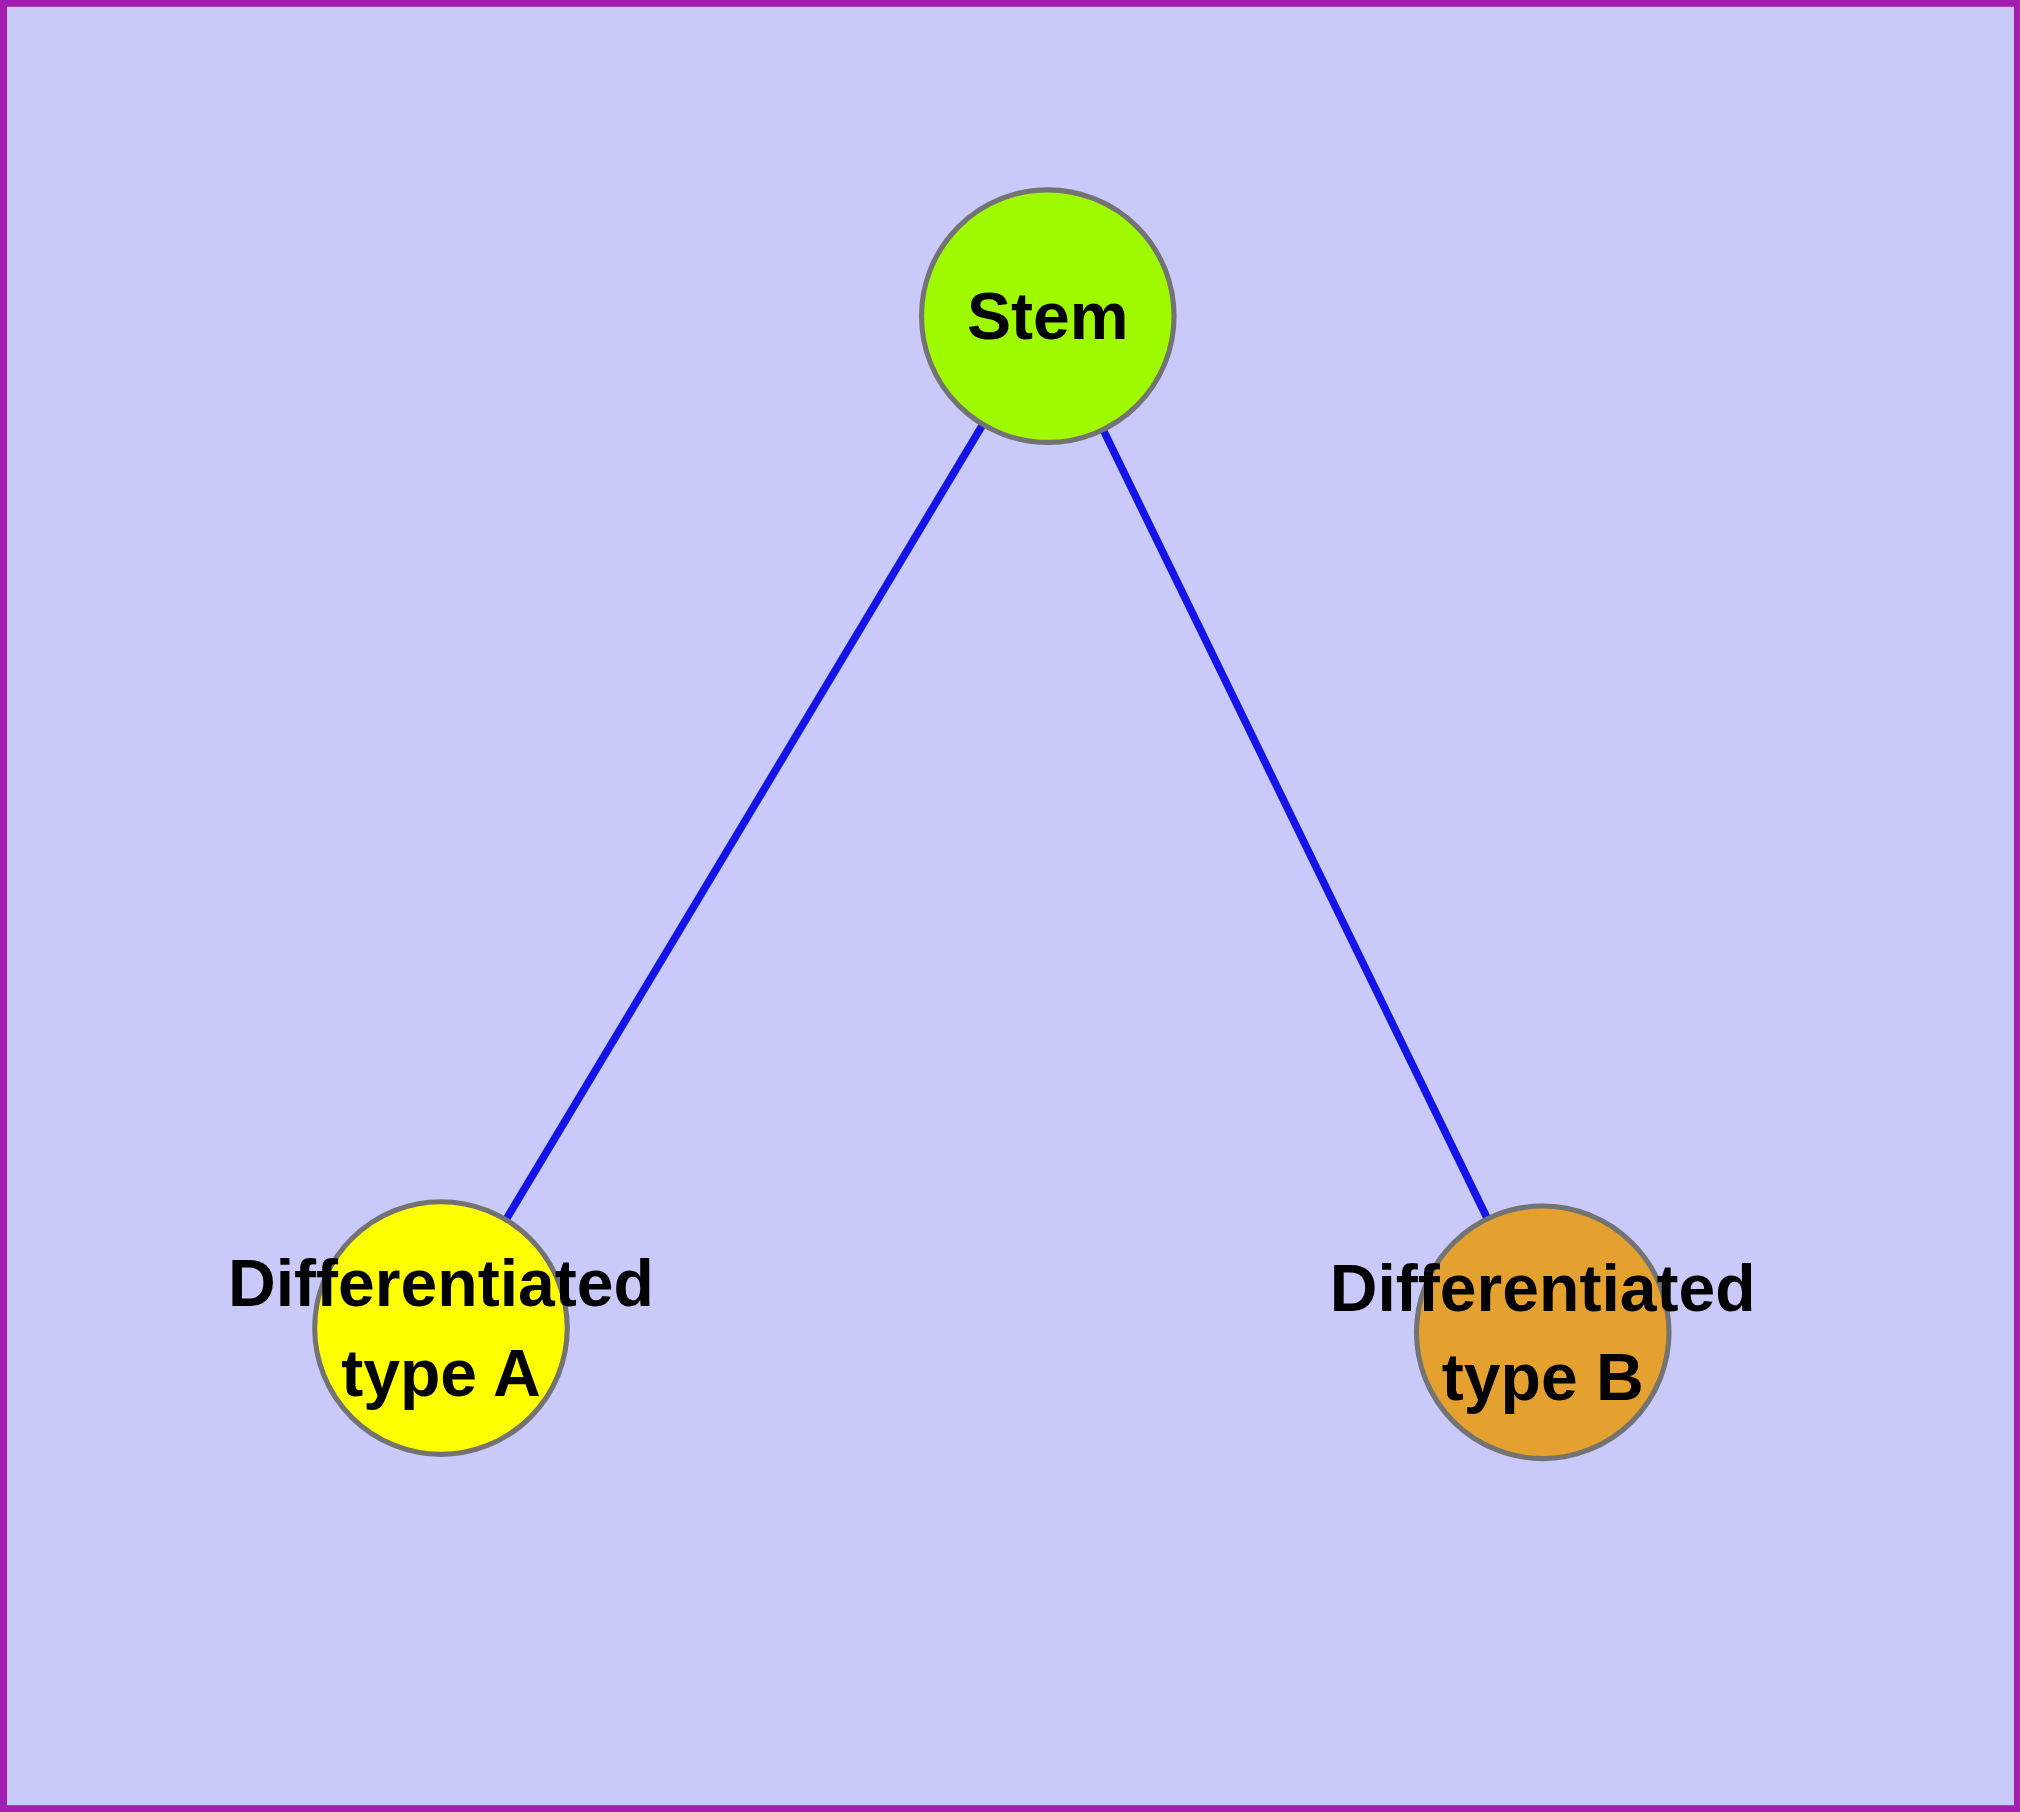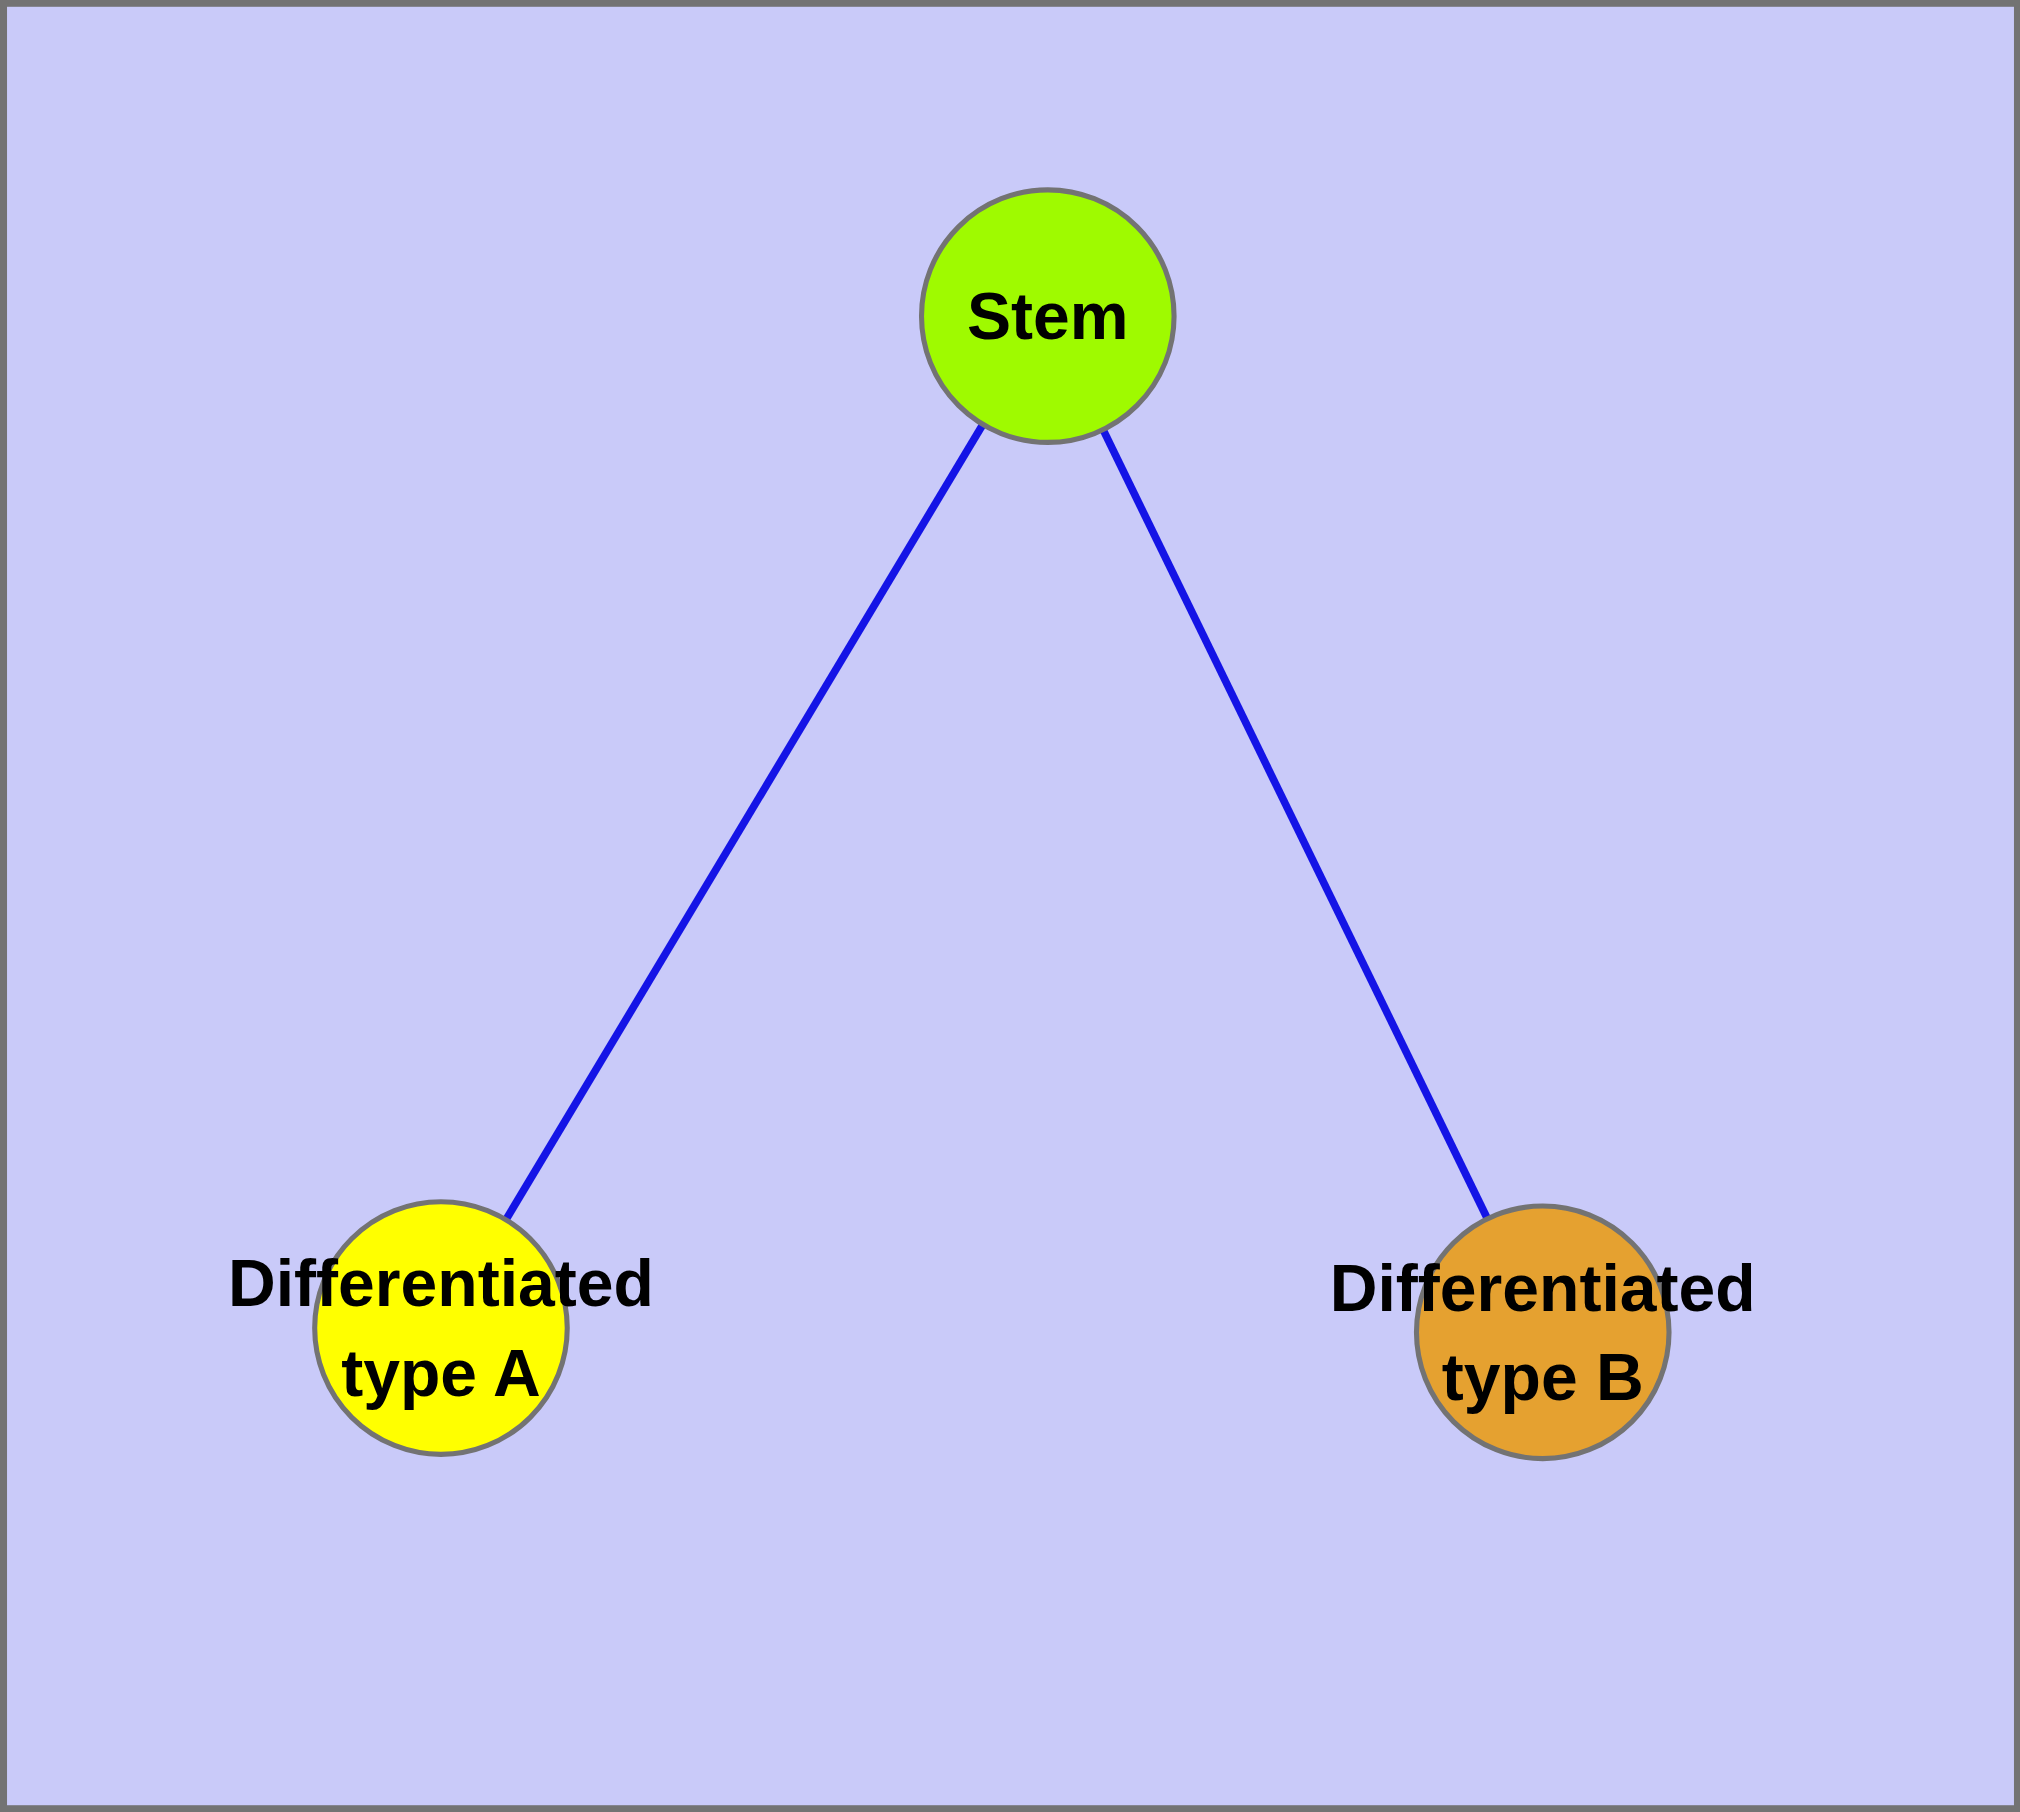--- a/index.html
+++ b/index.html
@@ -10,21 +10,21 @@
   body {
     width: 2021px;
     height: 1812px;
     overflow: hidden;
     font-family: "Liberation Sans", sans-serif;
   }
   #graph-root {
     position: relative;
     width: 2021px;
     height: 1812px;
-    background: #737373;
+    background: #a21caf;
   }
   #graph-canvas {
     position: absolute;
     left: 0;
     top: 0;
     display: block;
   }
   .node-label {
     font-family: "Liberation Sans", sans-serif;
     font-weight: bold;

